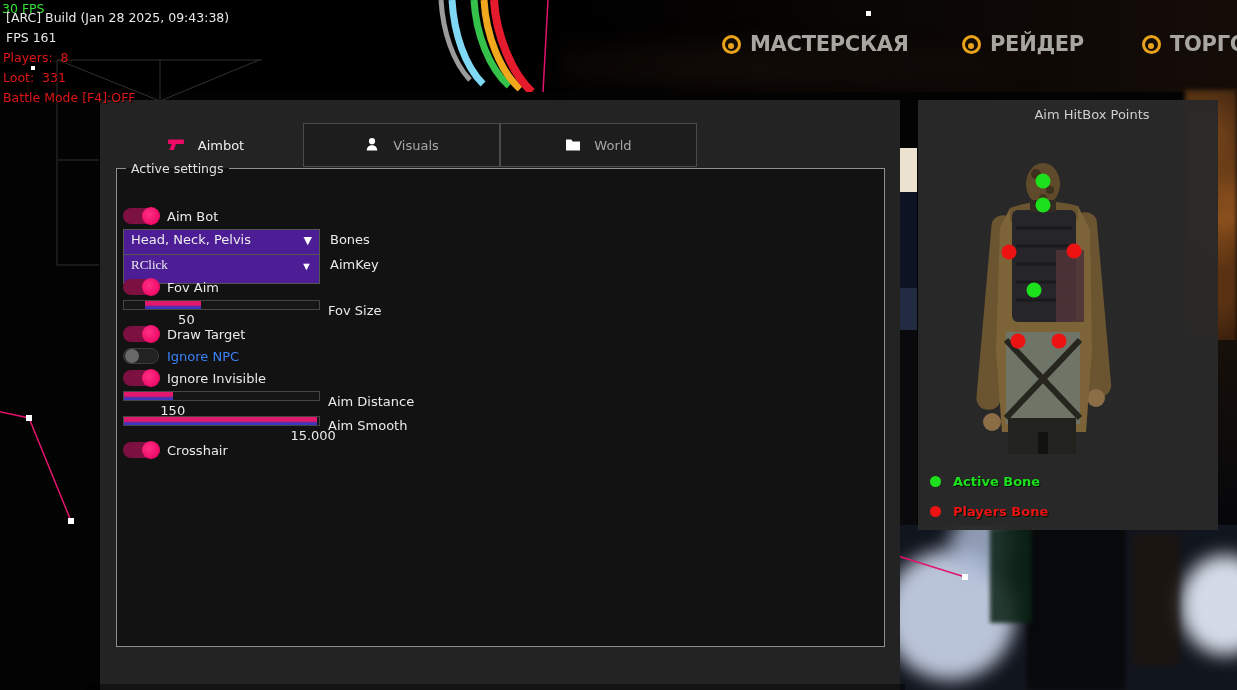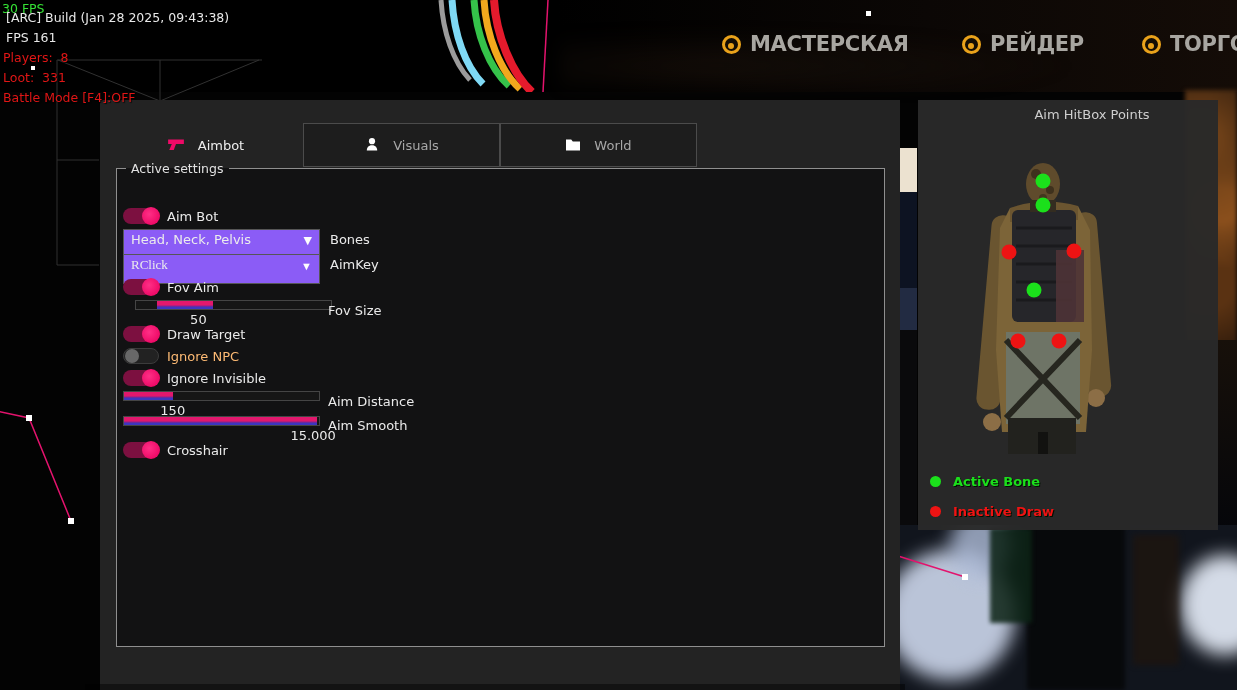--- a/index.html
+++ b/index.html
@@ -63,22 +63,22 @@
   fieldset.group legend { margin-left:9px; padding:0 5px; font-size:12.5px; color:#e2e2e2; }
 
   .ctl { position:absolute; }
   .toggle { position:absolute; width:36px; height:16px; border-radius:9px; }
   .toggle.on { background:#7c1040; }
   .toggle.on::after { content:""; position:absolute; right:-1px; top:-1px; width:18px; height:18px; border-radius:50%;
       background:radial-gradient(circle at 40% 40%, #ff2f86, #ee0a67 70%); }
   .toggle.off { background:#222; border:1px solid #3c3c3c; }
   .toggle.off::after { content:""; position:absolute; left:1px; top:0px; width:14px; height:14px; border-radius:50%; background:#686868; }
   .lbl { position:absolute; font-size:13px; color:#eaeaea; white-space:nowrap; line-height:16px; }
-  .ctl.disabled .lbl { color:#fdba74; }
-  .dropdown { position:absolute; width:197px; height:30px; background:#8b5cf6; border:1px solid #565656;
+  .ctl.disabled .lbl { color:#3b82f6; }
+  .dropdown { position:absolute; width:197px; height:30px; background:#4c1d95; border:1px solid #565656;
       color:#ececec; font-size:13px; line-height:20px; padding-left:7px; }
   .dropdown .caret { position:absolute; right:7px; top:1px; font-size:11px; color:#fdfdfd; }
   .slider { position:absolute; width:197px; height:10px; background:#161616; border:1px solid #454545; }
   .slider .fill { height:100%; width:0;
       background:linear-gradient(180deg,#e2186d 0%,#e2186d 50%,#7e2590 64%,#3d36c0 80%,#3d36c0 100%); }
   .slider-val { position:absolute; top:11px; transform:translateX(-50%); font-size:13px; color:#eaeaea; }
 
   
   .hitbox-panel { position:absolute; left:918px; top:100px; width:300px; height:430px;
       background:rgba(41,41,41,.97); z-index:5;padding-left:24px; }
@@ -211,21 +211,21 @@
         </div>
         <div class="lbl" style="left:213px;top:81px;">AimKey</div>
       </div>
 
       <div class="ctl">
         <div class="toggle on" style="left:6px;top:103px;"></div>
         <div class="lbl" style="left:50px;top:104px;">Fov Aim</div>
       </div>
 
       <div class="ctl">
-        <div class="slider" style="left:18px;top:124px;padding-left:21px;">
+        <div class="slider" style="left:6px;top:124px;padding-left:21px;">
           <div class="fill" style="width: 32%;"></div>
             <div class="slider-val" style="left: 32%;">50</div>
         </div>
         <div class="lbl" style="left:211px;top:127px;">Fov Size</div>
       </div>
 
       <div class="ctl">
         <div class="toggle on" style="left:6px;top:150px;"></div>
         <div class="lbl" style="left:50px;top:151px;">Draw Target</div>
       </div>
@@ -298,17 +298,17 @@
         <div class="bone-dot" style="left: 100px; top: 241px; background: rgb(238, 19, 19);"></div>
         <div class="bone-dot" style="left: 141px; top: 241px; background: rgb(238, 19, 19);"></div>
       </div>
 
     <div class="legend-row" style="top:373px;">
       <span class="legend-dot" style="background: rgb(27, 224, 27);"></span>
       <span class="legend-label" style="color: rgb(27, 224, 27);">Active Bone</span>
     </div>
     <div class="legend-row" style="top:403px;">
       <span class="legend-dot" style="background: rgb(238, 19, 19);"></span>
-      <span class="legend-label" style="color: rgb(238, 19, 19);">Inactive Draw</span>
+      <span class="legend-label" style="color: rgb(238, 19, 19);">Players Bone</span>
     </div>
   </div>
 
 </div>
 
 </body></html>

